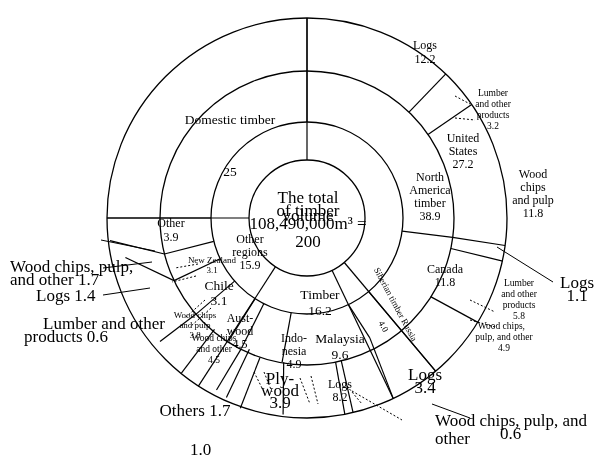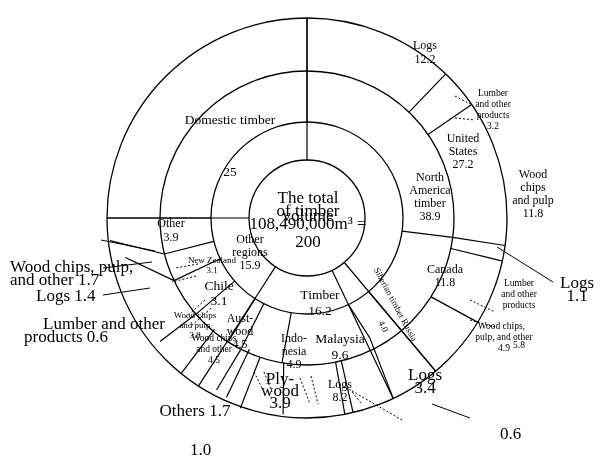--- a/index.html
+++ b/index.html
@@ -166,38 +166,39 @@
 
 <div class="lbl s12" style="left:412px;top:263px;width:66px;">Canada</div>
 <div class="lbl s12" style="left:412px;top:276px;width:66px;">11.8</div>
 
 <div class="lbl s11" style="left:552px;top:274px;width:50px;">Logs</div>
 <div class="lbl s11" style="left:552px;top:287px;width:50px;">1.1</div>
 
 <div class="lbl s10" style="left:487px;top:279px;width:64px;">Lumber</div>
 <div class="lbl s10" style="left:487px;top:290px;width:64px;">and other</div>
 <div class="lbl s10" style="left:487px;top:301px;width:64px;">products</div>
-<div class="lbl s10" style="left:487px;top:312px;width:64px;margin-top:29px;">5.8</div>
+<div class="lbl s10" style="left:487px;top:312px;width:64px;">5.8</div>
 
 <div class="lbl s10" style="left:435px;top:322px;width:90px;text-align:right;">Wood chips,</div>
 <div class="lbl s10" style="left:459px;top:333px;width:90px;">pulp, and other</div>
 <div class="lbl s10" style="left:459px;top:344px;width:90px;">4.9</div>
 
 <div class="lbl s9 rot" style="left:340px;top:300px;width:110px;transform:rotate(62deg);">Siberian timber Russia</div>
 <div class="lbl s9 rot" style="left:368px;top:322px;width:30px;transform:rotate(62deg);">4.0</div>
 
 <div class="lbl s14" style="left:272px;top:288px;width:96px;">Timber</div>
 <div class="lbl s14" style="left:272px;top:304px;width:96px;">16.2</div>
 
 <div class="lbl s14" style="left:297px;top:332px;width:86px;">Malaysia</div>
 <div class="lbl s14" style="left:297px;top:348px;width:86px;">9.6</div>
 
 <div class="lbl s11" style="left:400px;top:366px;width:50px;">Logs</div>
 <div class="lbl s11" style="left:400px;top:379px;width:50px;">3.4</div>
 
+<div class="lbl s11" style="left:435px;top:412px;width:180px;text-align:left;">Wood chips, pulp, and other</div>
 <div class="lbl s11" style="left:500px;top:425px;width:40px;text-align:left;">0.6</div>
 
 <div class="lbl s12" style="left:315px;top:378px;width:50px;">Logs</div>
 <div class="lbl s12" style="left:315px;top:391px;width:50px;">8.2</div>
 
 
 <div class="lbl s12" style="left:268px;top:332px;width:52px;">Indo-</div>
 <div class="lbl s12" style="left:268px;top:345px;width:52px;">nesia</div>
 <div class="lbl s12" style="left:268px;top:358px;width:52px;">4.9</div>
 

